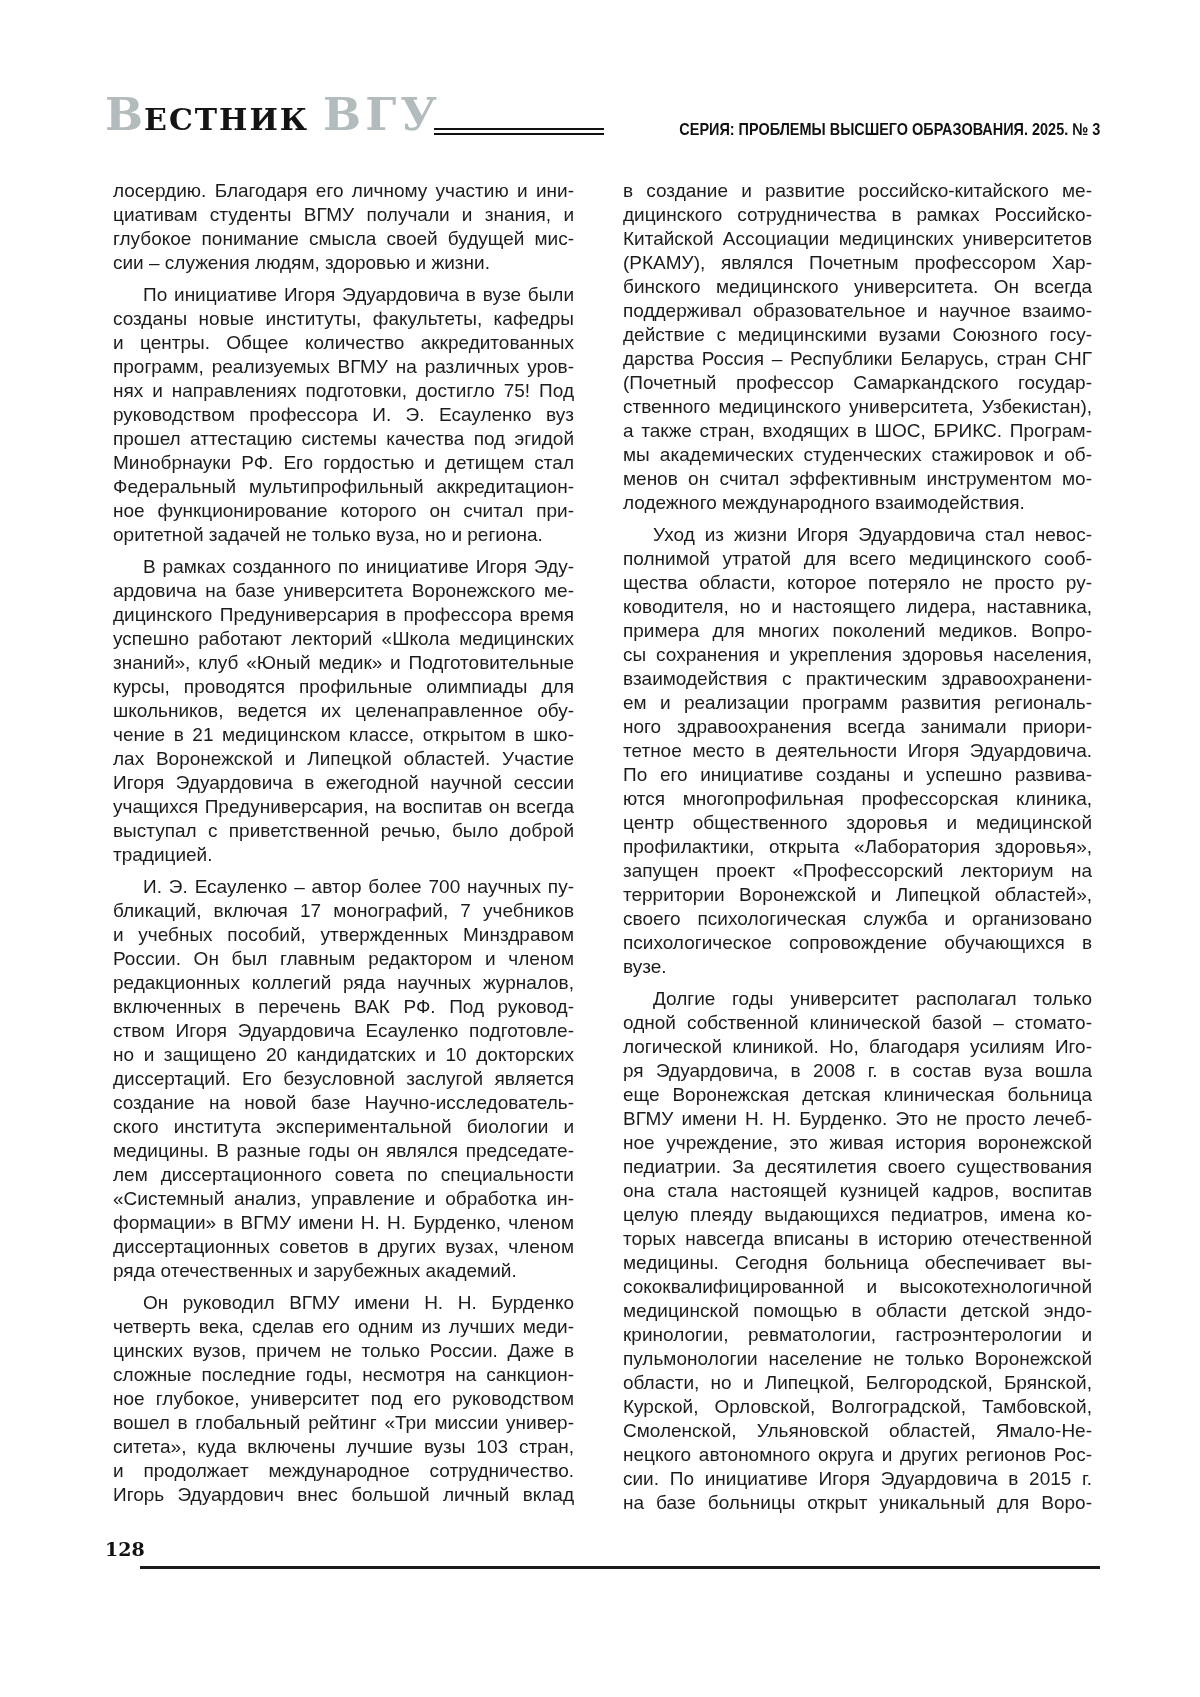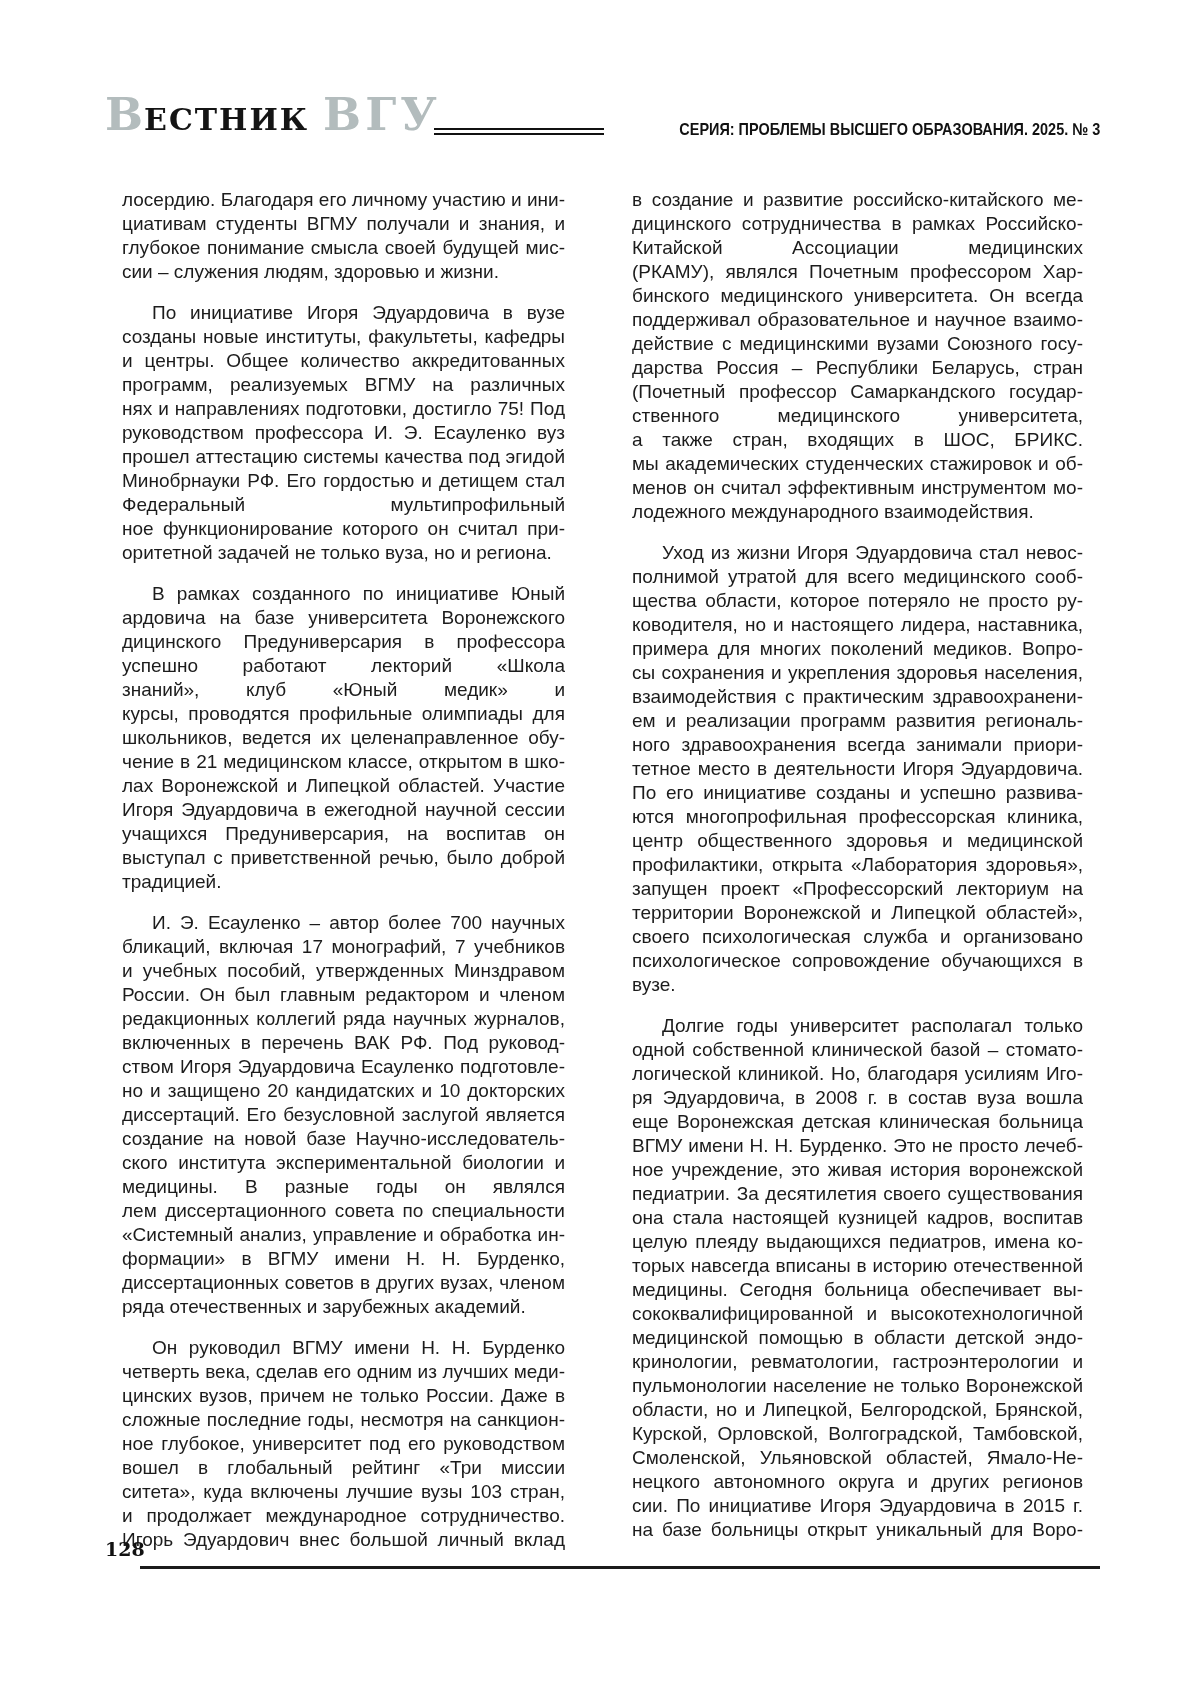--- a/index.html
+++ b/index.html
@@ -53,21 +53,21 @@
   
   .col {
     position: absolute;
     top: 171px;
     font-size: 19px;
     line-height: 24px;
   }
   .col-left  { left: 105px; width: 477px; }
   .col-right { left: 615px; width: 485px; }
 
-  .para { margin: 17px; padding: 0; }
+  .para { margin: 8px; padding: 0; }
   .line {
     height: 24px;
     overflow: hidden;
     text-align: justify;
     text-align-last: justify;
     white-space: normal;
   }
   .line.lastline { text-align-last: left; }
   .line.indent { text-indent: 30px; }
 
@@ -119,21 +119,21 @@
           <div class="line">программ, реализуемых ВГМУ на различных уров-</div>
           <div class="line">нях и направлениях подготовки, достигло 75! Под</div>
           <div class="line">руководством профессора И. Э. Есауленко вуз</div>
           <div class="line">прошел аттестацию системы качества под эгидой</div>
           <div class="line">Минобрнауки РФ. Его гордостью и детищем стал</div>
           <div class="line">Федеральный мультипрофильный аккредитацион-</div>
           <div class="line">ное функционирование которого он считал при-</div>
           <div class="line lastline">оритетной задачей не только вуза, но и региона.</div>
         </div>
         <div class="para">
-          <div class="line indent">В рамках созданного по инициативе Юный Эду-</div>
+          <div class="line indent">В рамках созданного по инициативе Игоря Эду-</div>
           <div class="line">ардовича на базе университета Воронежского ме-</div>
           <div class="line">дицинского Предуниверсария в профессора время</div>
           <div class="line">успешно работают лекторий «Школа медицинских</div>
           <div class="line">знаний», клуб «Юный медик» и Подготовительные</div>
           <div class="line">курсы, проводятся профильные олимпиады для</div>
           <div class="line">школьников, ведется их целенаправленное обу-</div>
           <div class="line">чение в 21 медицинском классе, открытом в шко-</div>
           <div class="line">лах Воронежской и Липецкой областей. Участие</div>
           <div class="line">Игоря Эдуардовича в ежегодной научной сессии</div>
           <div class="line">учащихся Предуниверсария, на воспитав он всегда</div>

